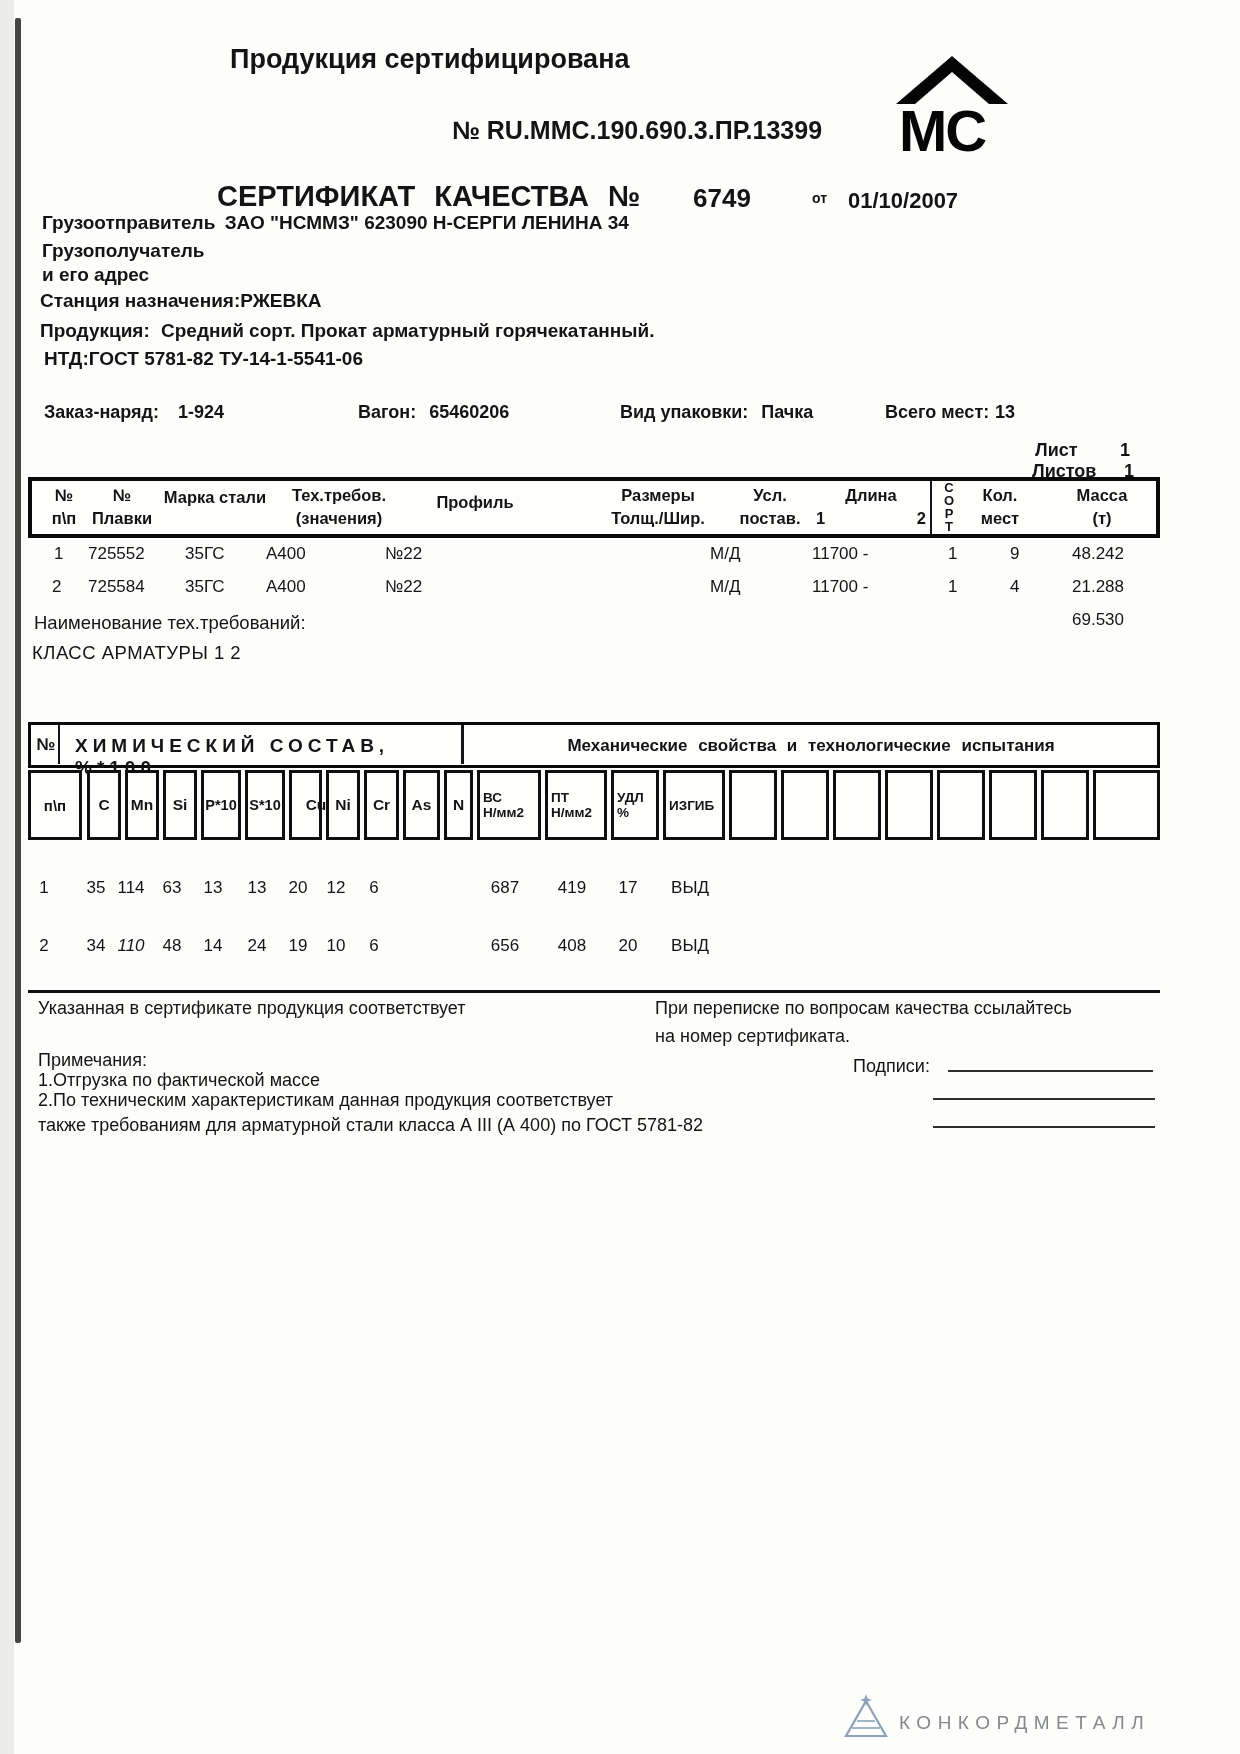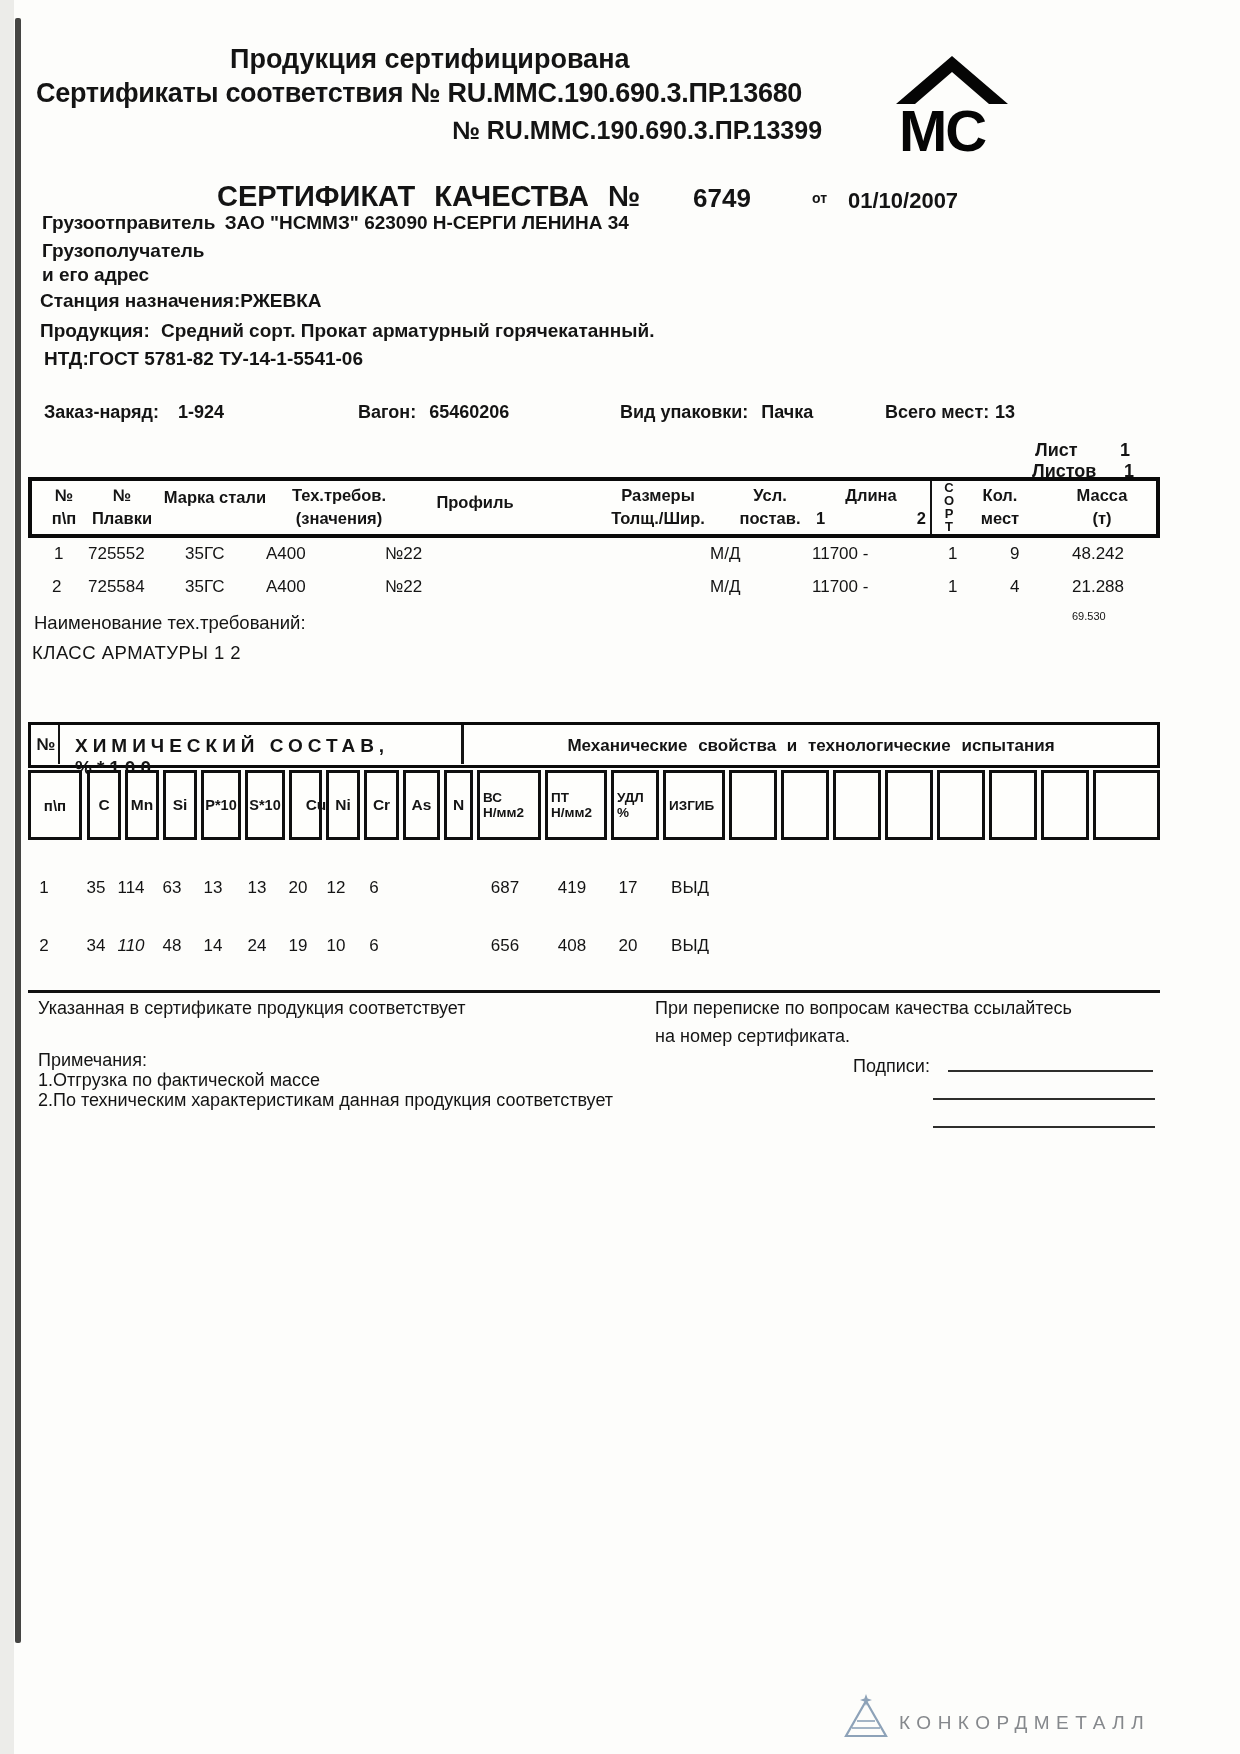--- a/index.html
+++ b/index.html
@@ -36,21 +36,20 @@
 </style>
 </head>
 <body>
 
 <div class="page">
 
   <div class="edge-strip"></div>
   <div class="edge-line" style="background:#454543;"></div>
 
   <div class="txt b" style="left:230px;top:44px;font-size:27px;">Продукция сертифицирована</div>
-  <div class="txt b" style="left:36px;top:78px;font-size:27px;letter-spacing:-0.3px;">Сертификаты соответствия № RU.ММС.190.690.3.ПР.13680</div>
   <div class="txt b" style="left:452px;top:116px;font-size:25px;">№ RU.ММС.190.690.3.ПР.13399</div>
 
   <div class="abs" style="left:893px;top:54px;width:118px;height:102px;">
     <svg width="118" height="102" viewBox="0 0 118 102">
       <path d="M3 50 L59 2 L115 50 L96 50 L59 18 L22 50 Z" fill="#050505"></path>
       <text x="6" y="97" font-family="Liberation Sans, sans-serif" font-size="58" font-weight="bold" letter-spacing="-2" fill="#050505">МС</text>
     </svg>
   </div>
 
   <div class="txt b" style="left:217px;top:180px;font-size:29px;word-spacing:11px;">СЕРТИФИКАТ КАЧЕСТВА №</div>
@@ -161,21 +160,21 @@
     <span style="left:266px;">А400</span>
     <span style="left:385px;">№22</span>
     <span style="left:710px;">М/Д</span>
     <span style="left:812px;">11700 -</span>
     <span style="left:948px;">1</span>
     <span style="left:1010px;">4</span>
     <span style="left:1072px;">21.288</span>
   </div>
 
   <div class="txt" style="left:34px;top:612px;font-size:18.5px;">Наименование тех.требований:</div>
-  <div class="txt" style="left:1072px;top:610px;font-size:11px;">69.530</div>
+  <div class="txt" style="left:1072px;top:610px;font-size:17px;">69.530</div>
   <div class="txt" style="left:32px;top:642px;font-size:18.5px;letter-spacing:0.5px;">КЛАСС АРМАТУРЫ 1 2</div>
 
   <div class="ch-box1">
     <div class="abs b" style="left:3px;top:10px;width:24px;text-align:center;font-size:17px;">№</div>
     <div class="vline" style="left:27px;top:0;height:39px;"></div>
     <div class="abs b" style="left:44px;top:10px;width:384px;font-size:19px;letter-spacing:5px;">ХИМИЧЕСКИЙ СОСТАВ, %*100</div>
     <div class="vline" style="left:430px;top:0;height:39px;width:3px;"></div>
     <div class="abs b ctr" style="left:436px;top:11px;width:688px;font-size:17px;word-spacing:6px;">Механические свойства и технологические испытания</div>
   </div>
 
@@ -250,20 +249,21 @@
   <div class="txt" style="left:38px;top:998px;font-size:18px;">Указанная в сертификате продукция соответствует</div>
   <div class="txt" style="left:655px;top:998px;font-size:18px;">При переписке по вопросам качества ссылайтесь</div>
   <div class="txt" style="left:655px;top:1026px;font-size:18px;">на номер сертификата.</div>
   <div class="txt" style="left:38px;top:1050px;font-size:18px;">Примечания:</div>
   <div class="txt" style="left:38px;top:1070px;font-size:18px;">1.Отгрузка по фактической массе</div>
   <div class="txt" style="left:853px;top:1056px;font-size:18px;">Подписи:</div>
   <div class="sig-line" style="left:948px;top:1070px;width:205px;"></div>
   <div class="sig-line" style="left:933px;top:1098px;width:222px;"></div>
   <div class="sig-line" style="left:933px;top:1126px;width:222px;"></div>
   <div class="txt" style="left:38px;top:1090px;font-size:18px;">2.По техническим характеристикам данная продукция соответствует</div>
+  <div class="txt" style="left:38px;top:1115px;font-size:18px;">также требованиям для арматурной стали класса А III (А 400) по ГОСТ 5781-82</div>
 
   <div class="abs" style="left:841px;top:1694px;width:50px;height:48px;">
     <svg width="50" height="48" viewBox="0 0 50 48">
       <path d="M25 7 L45 42 L5 42 Z" fill="none" stroke="#8da2b8" stroke-width="2.2"></path>
       <line x1="16" y1="27" x2="34" y2="27" stroke="#8da2b8" stroke-width="1.6"></line>
       <line x1="11" y1="34" x2="39" y2="34" stroke="#8da2b8" stroke-width="1.6"></line>
       <path d="M25 0 L26.6 4.4 L31 6 L26.6 7.6 L25 12 L23.4 7.6 L19 6 L23.4 4.4 Z" fill="#8da2b8"></path>
     </svg>
   </div>
   <div class="txt" style="left:899px;top:1712px;font-size:19px;letter-spacing:6.5px;color:#85888c;">КОНКОРДМЕТАЛЛ</div>

